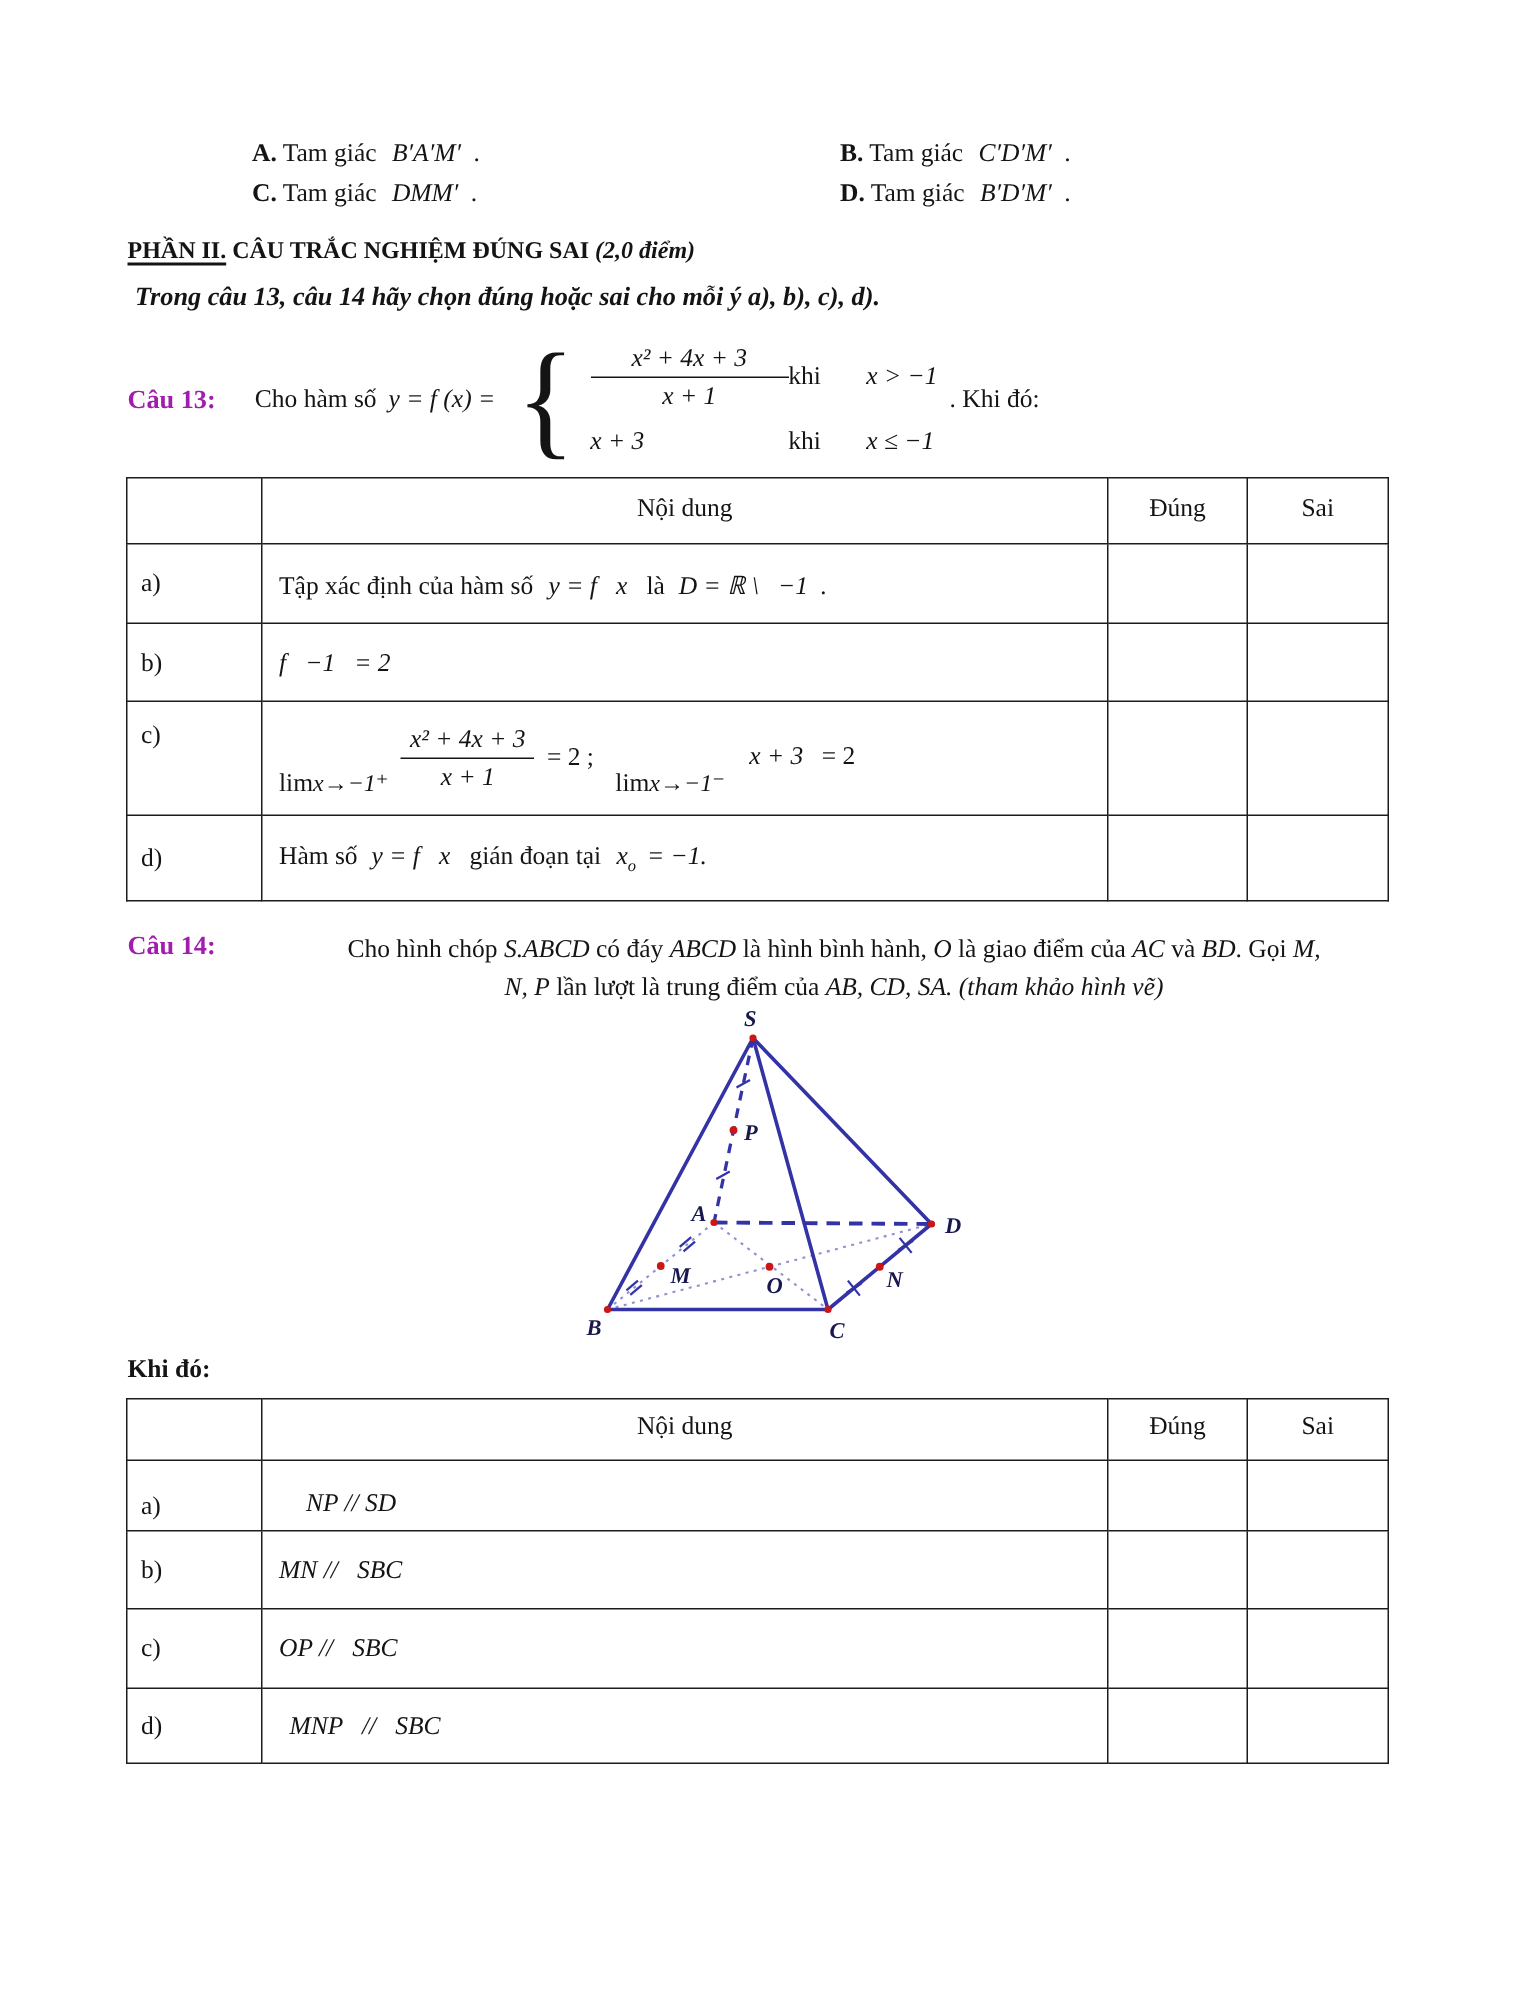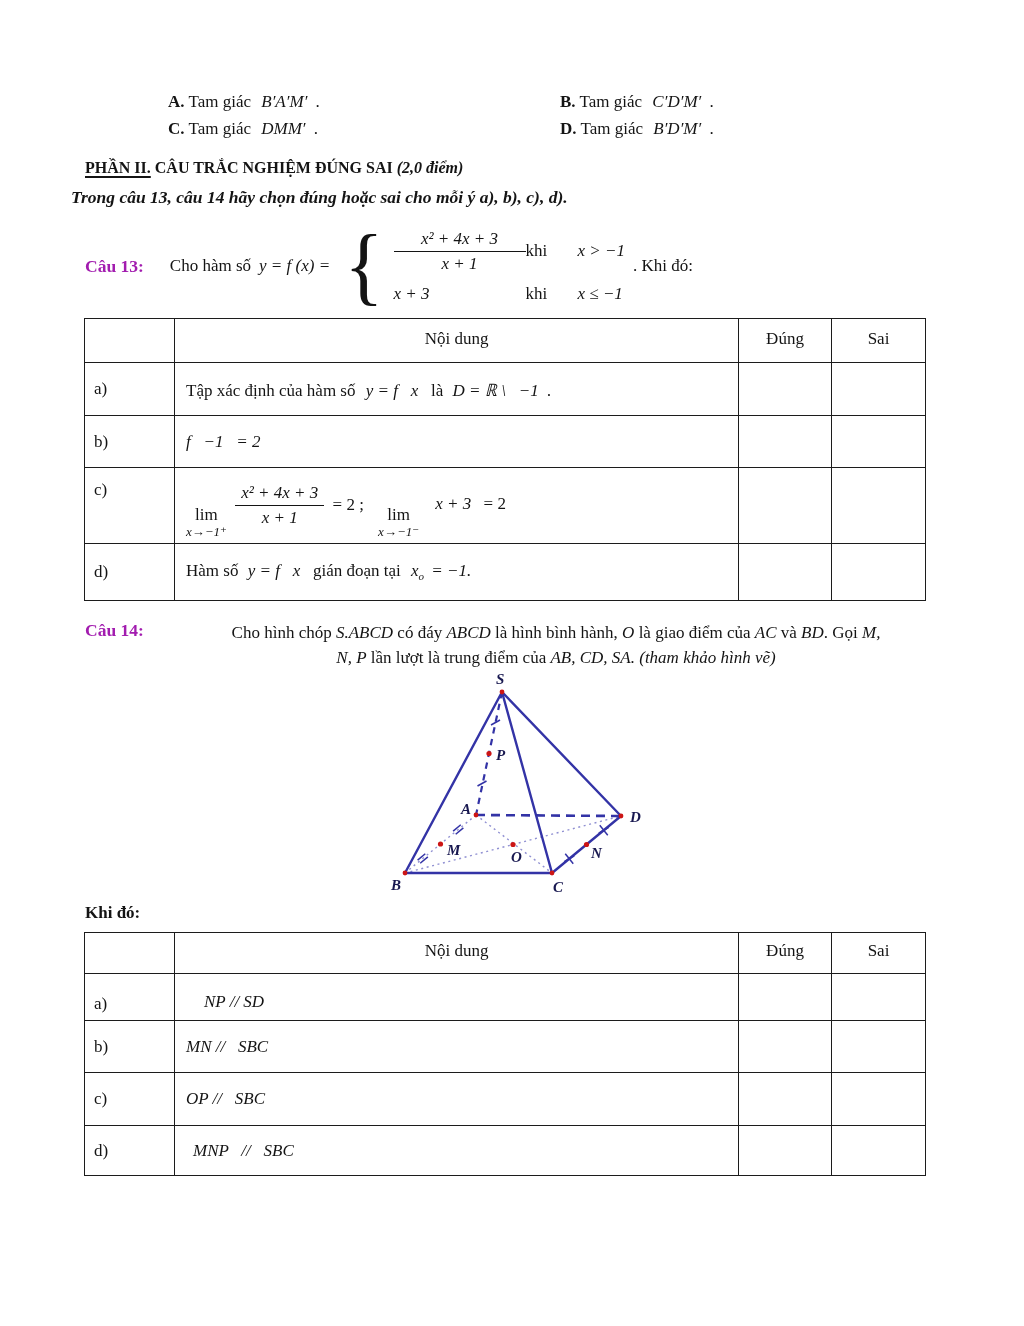--- a/index.html
+++ b/index.html
@@ -22,23 +22,23 @@
   
   .part-underline{text-decoration:underline;text-decoration-thickness:2px;text-underline-offset:3px;}
   
   .q13line{display:flex;align-items:center;gap:8px;}
   .brace{font-size:82px;font-weight:400;line-height:0.9;transform:scaleY(1.05);margin:0 2px 0 6px;}
   .cases{display:grid;grid-template-columns:132px 52px auto;row-gap:10px;align-items:center;}
   .frac{display:inline-block;text-align:center;vertical-align:middle;font-style:italic;}
   .frac .num{display:block;padding:0 6px 2px 6px;border-bottom:1.5px solid #141414;}
   .frac .den{display:block;padding-top:2px;}
   
-  .lim{display:inline-flex;flex-direction:column;align-items:center;vertical-align:middle;line-height:1;margin-top:32px;}
+  .lim{display:inline-flex;align-items:center;vertical-align:middle;line-height:1;margin-top:32px;}
   .lim .limword{font-size:17px;}
-  .lim .limsub{font-size:13px;font-style:italic;margin-top:2px;}
+  .lim .limsub{font-size:16px;font-style:italic;margin-top:2px;}
   
   table.tf{border-collapse:collapse;table-layout:fixed;}
   table.tf td{border:1.7px solid #1c1c1c;vertical-align:middle;overflow:hidden;}
   td.lbl{padding-left:9px;}
   td.content{padding-left:11px;}
   td.hdr{text-align:center;vertical-align:bottom;padding-bottom:5px;}
   sub.small{font-size:11px;font-style:italic;}
   
   .figwrap{left:383px;top:664px;width:262px;height:234px;}
 </style>
@@ -70,21 +70,21 @@
     <span>Tam giác</span>
     <span class="omath">B′D′M′</span>
     <span class="operiod">.</span>
   </div>
 
   <div class="abs" style="left:85px;top:159px;font-size:16px;">
     <span class="b part-underline">PHẦN II.</span>
     <span class="b">CÂU TRẮC NGHIỆM ĐÚNG SAI</span>
     <span class="bi">(2,0 điểm)</span>
   </div>
-  <div class="abs i" style="left:71px;top:187px;font-size:17.5px;font-weight:600;text-align:right;">Trong câu 13, câu 14 hãy chọn đúng hoặc sai cho mỗi ý a), b), c), d).</div>
+  <div class="abs i" style="left:90px;top:187px;font-size:17.5px;font-weight:600;text-align:right;">Trong câu 13, câu 14 hãy chọn đúng hoặc sai cho mỗi ý a), b), c), d).</div>
 
   <div class="abs q13line" style="left:85px;top:222px;height:88px;">
     <span class="blue" style="font-size:17.5px;">Câu 13:</span>
     <span style="margin-left:18px;">Cho hàm số</span>
     <span class="math">y = f (x) =</span>
     <span class="brace">{</span>
     <span class="cases">
       <span class="frac">
         <span class="num">x² + 4x + 3</span>
         <span class="den">x + 1</span>

